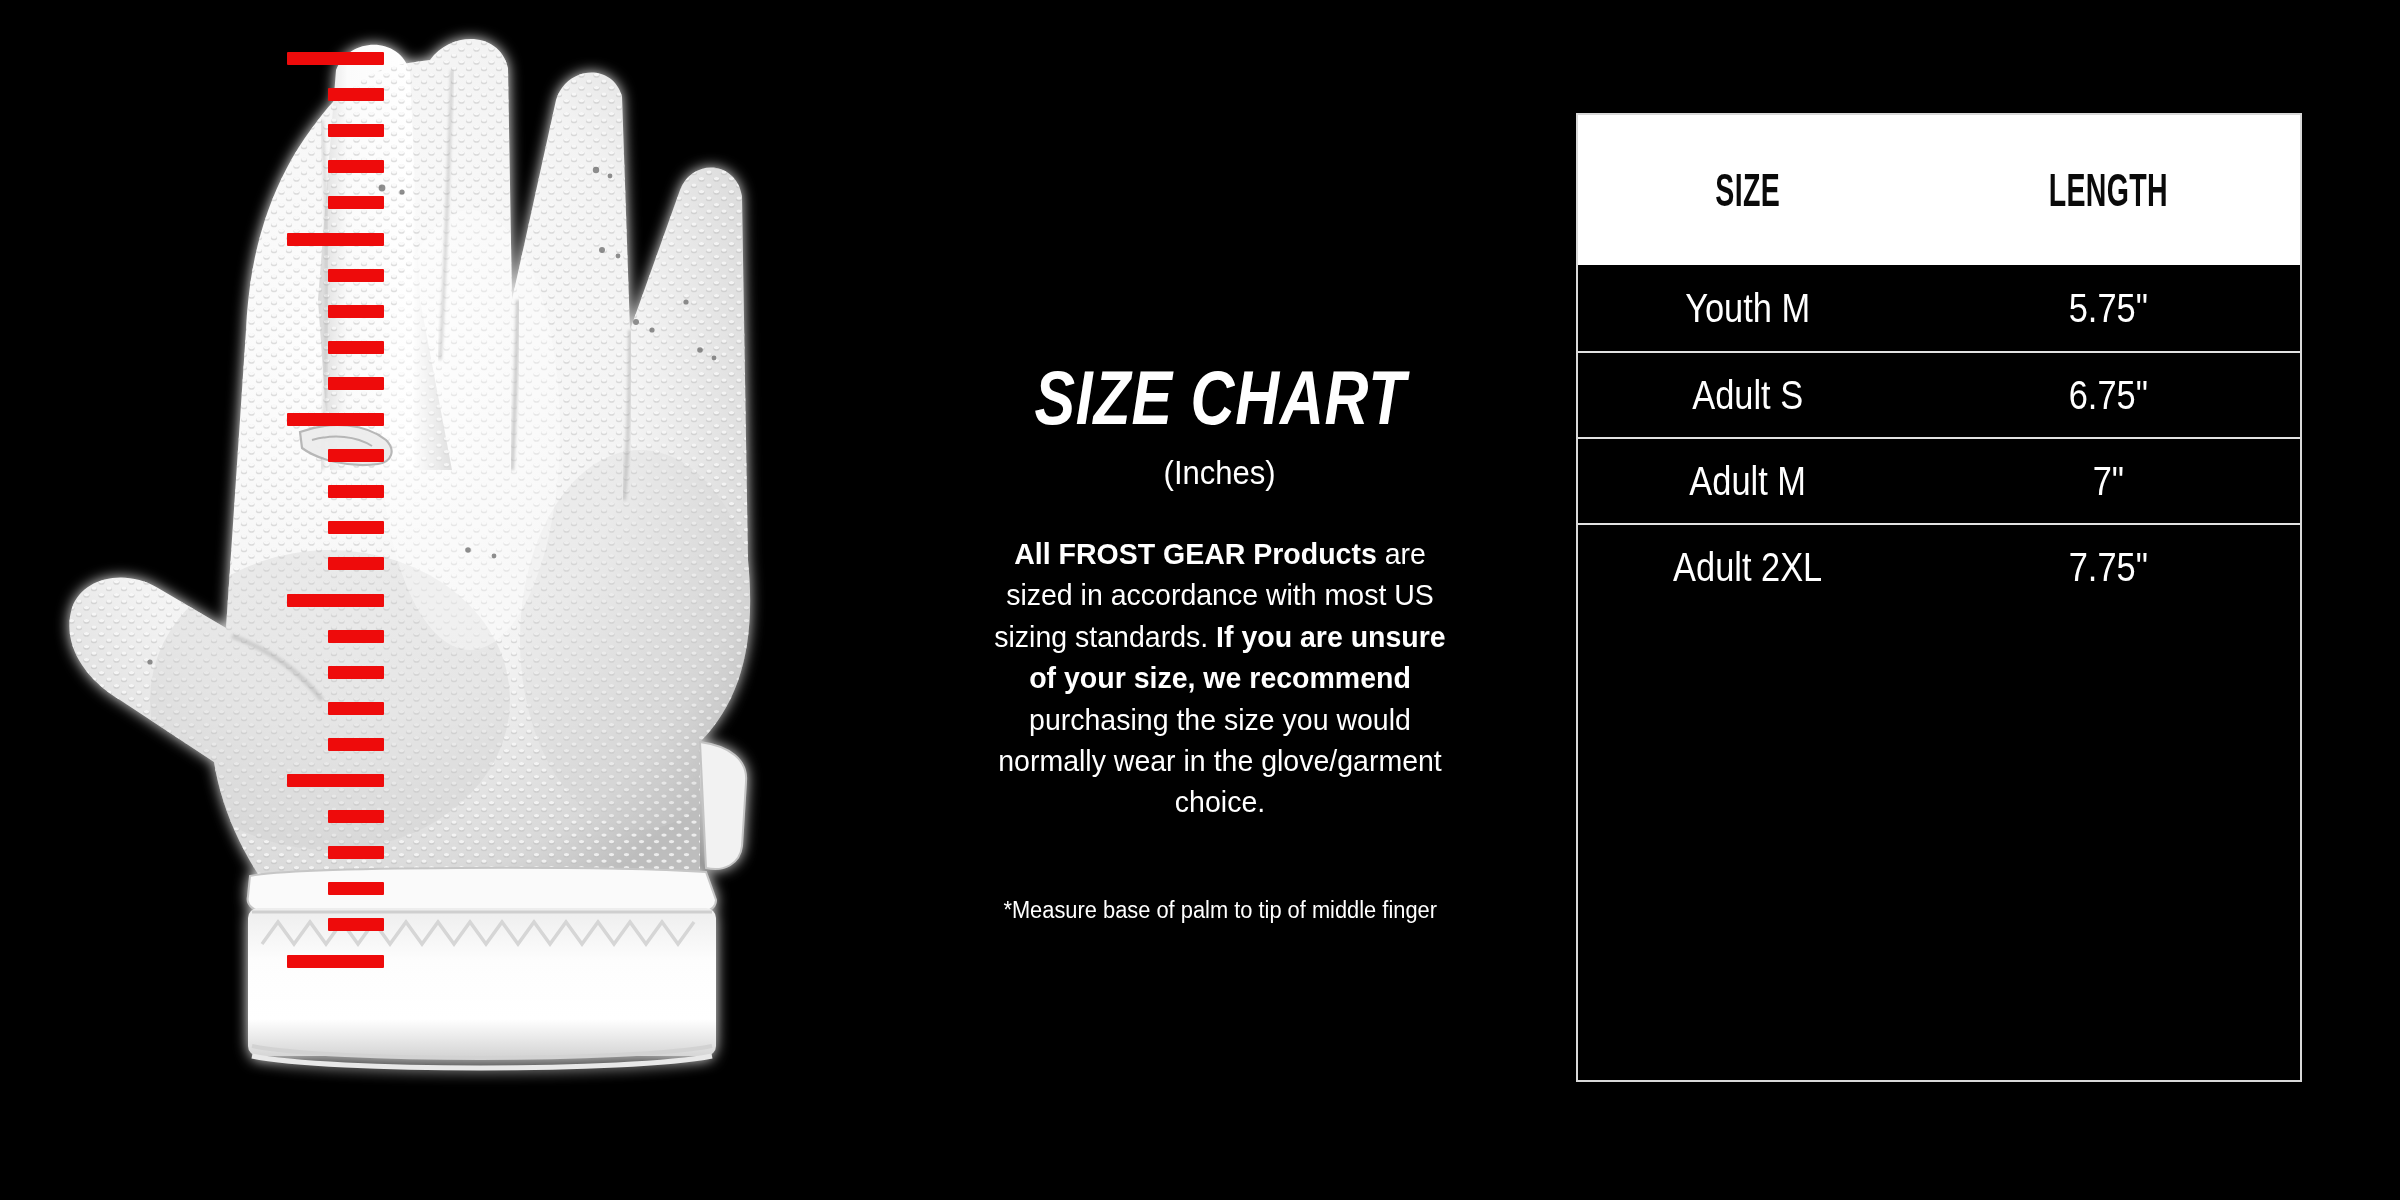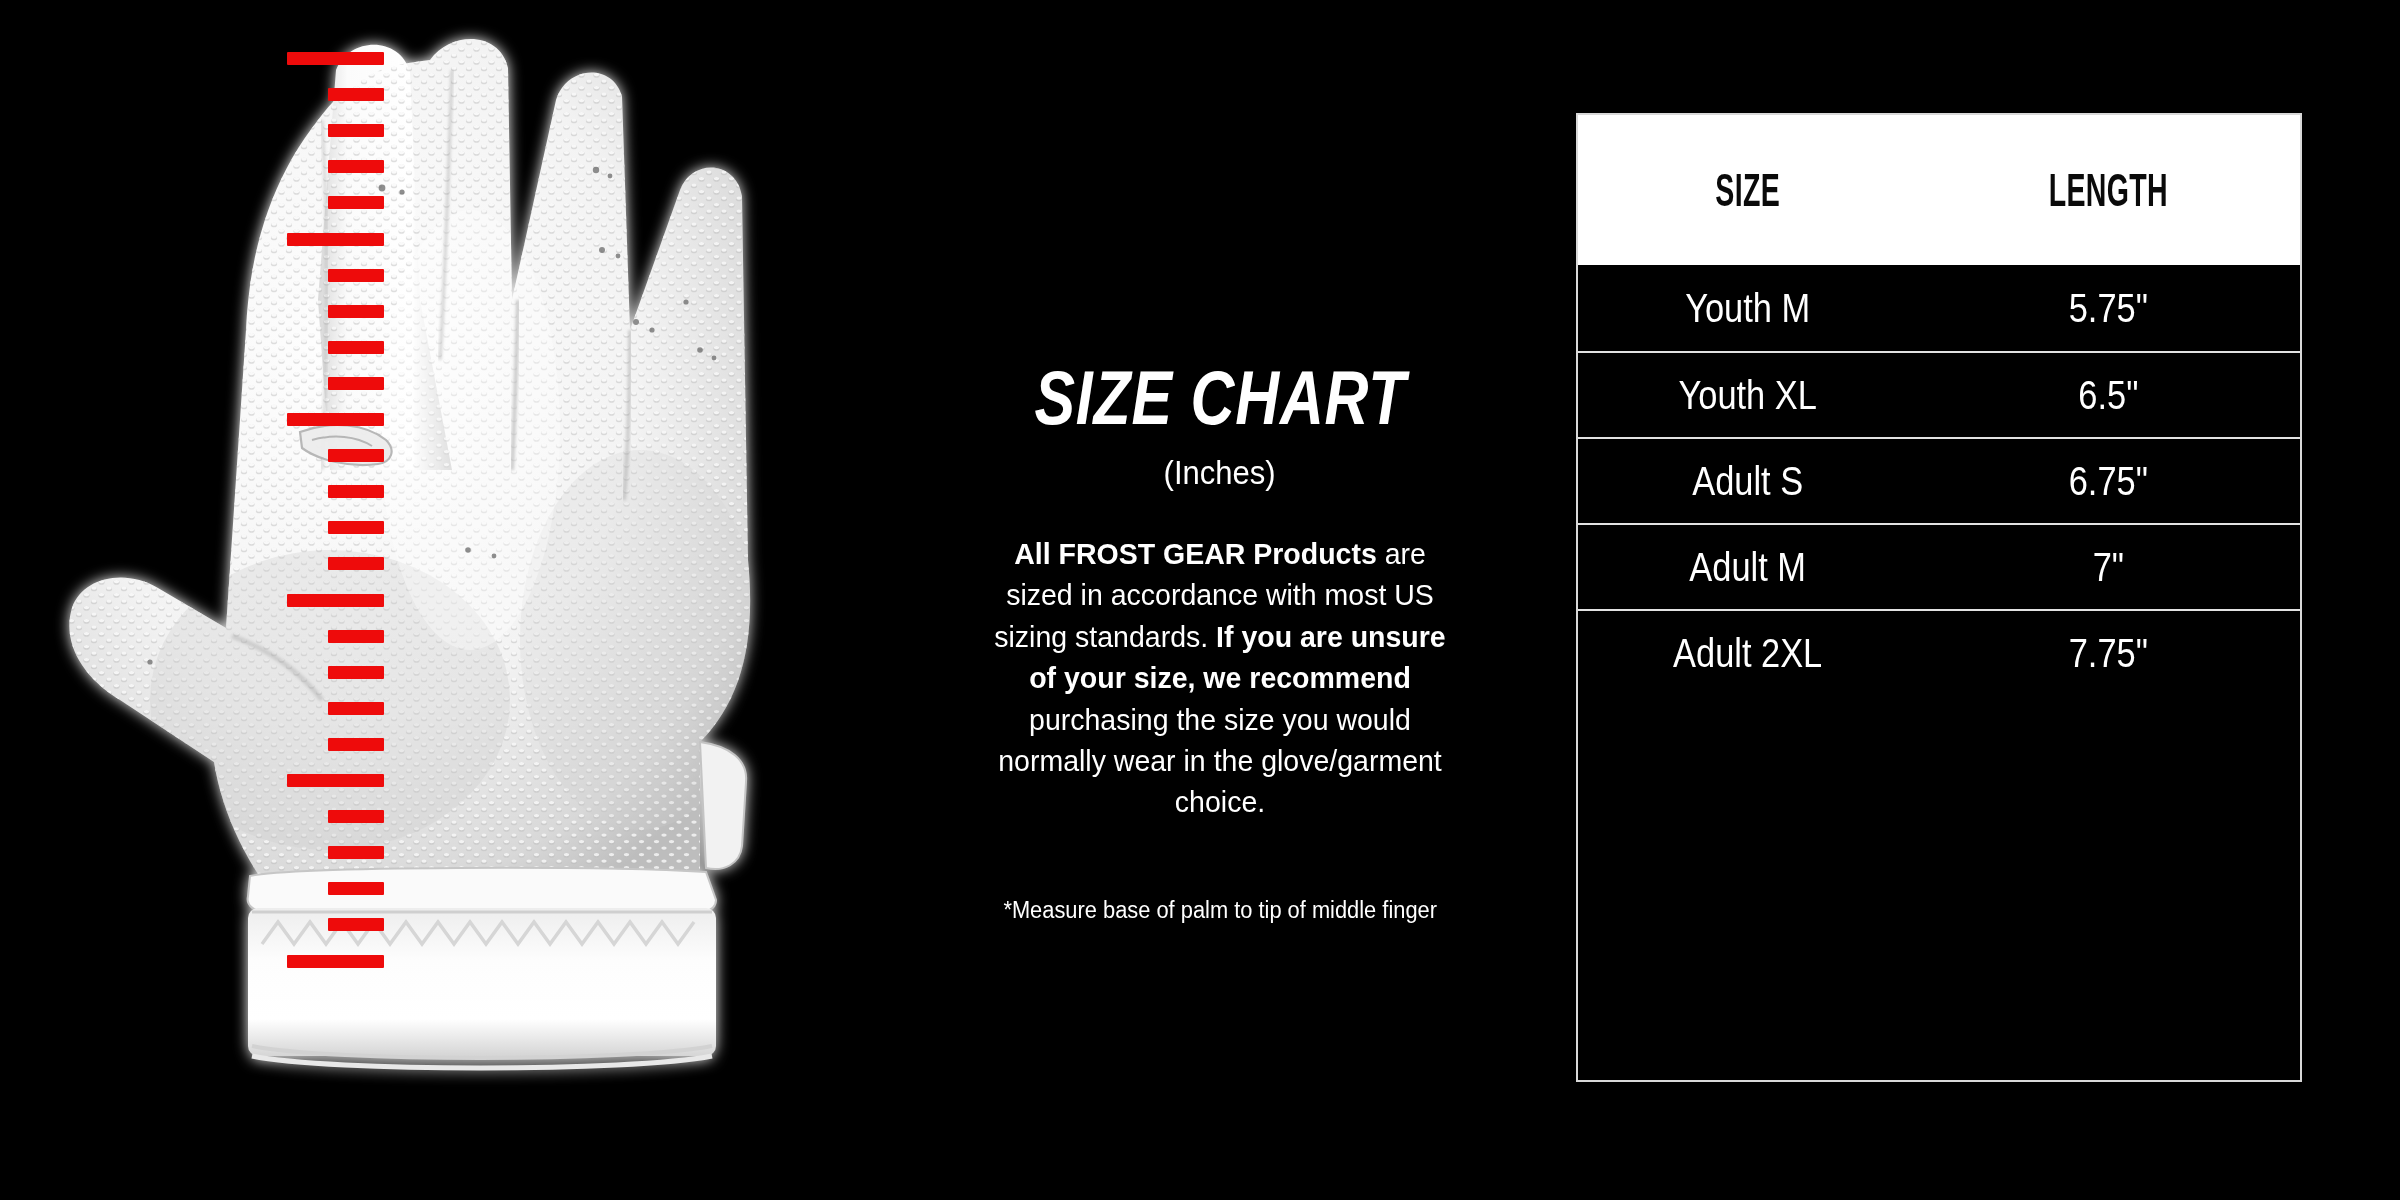--- a/index.html
+++ b/index.html
@@ -248,24 +248,20 @@
   <div class="thead">
     <div class="cell c1">SIZE</div>
     <div class="cell c2">LENGTH</div>
   </div>
   <div id="table-body">
       <div class="trow">
         <div class="cell c1">Youth M</div>
         <div class="cell c2">5.75"</div>
       </div>
       <div class="trow">
-        <div class="cell c1">Youth XL</div>
-        <div class="cell c2">6.5"</div>
-      </div>
-      <div class="trow">
         <div class="cell c1">Adult S</div>
         <div class="cell c2">6.75"</div>
       </div>
       <div class="trow">
         <div class="cell c1">Adult M</div>
         <div class="cell c2">7"</div>
       </div>
       <div class="trow">
         <div class="cell c1">Adult 2XL</div>
         <div class="cell c2">7.75"</div>

